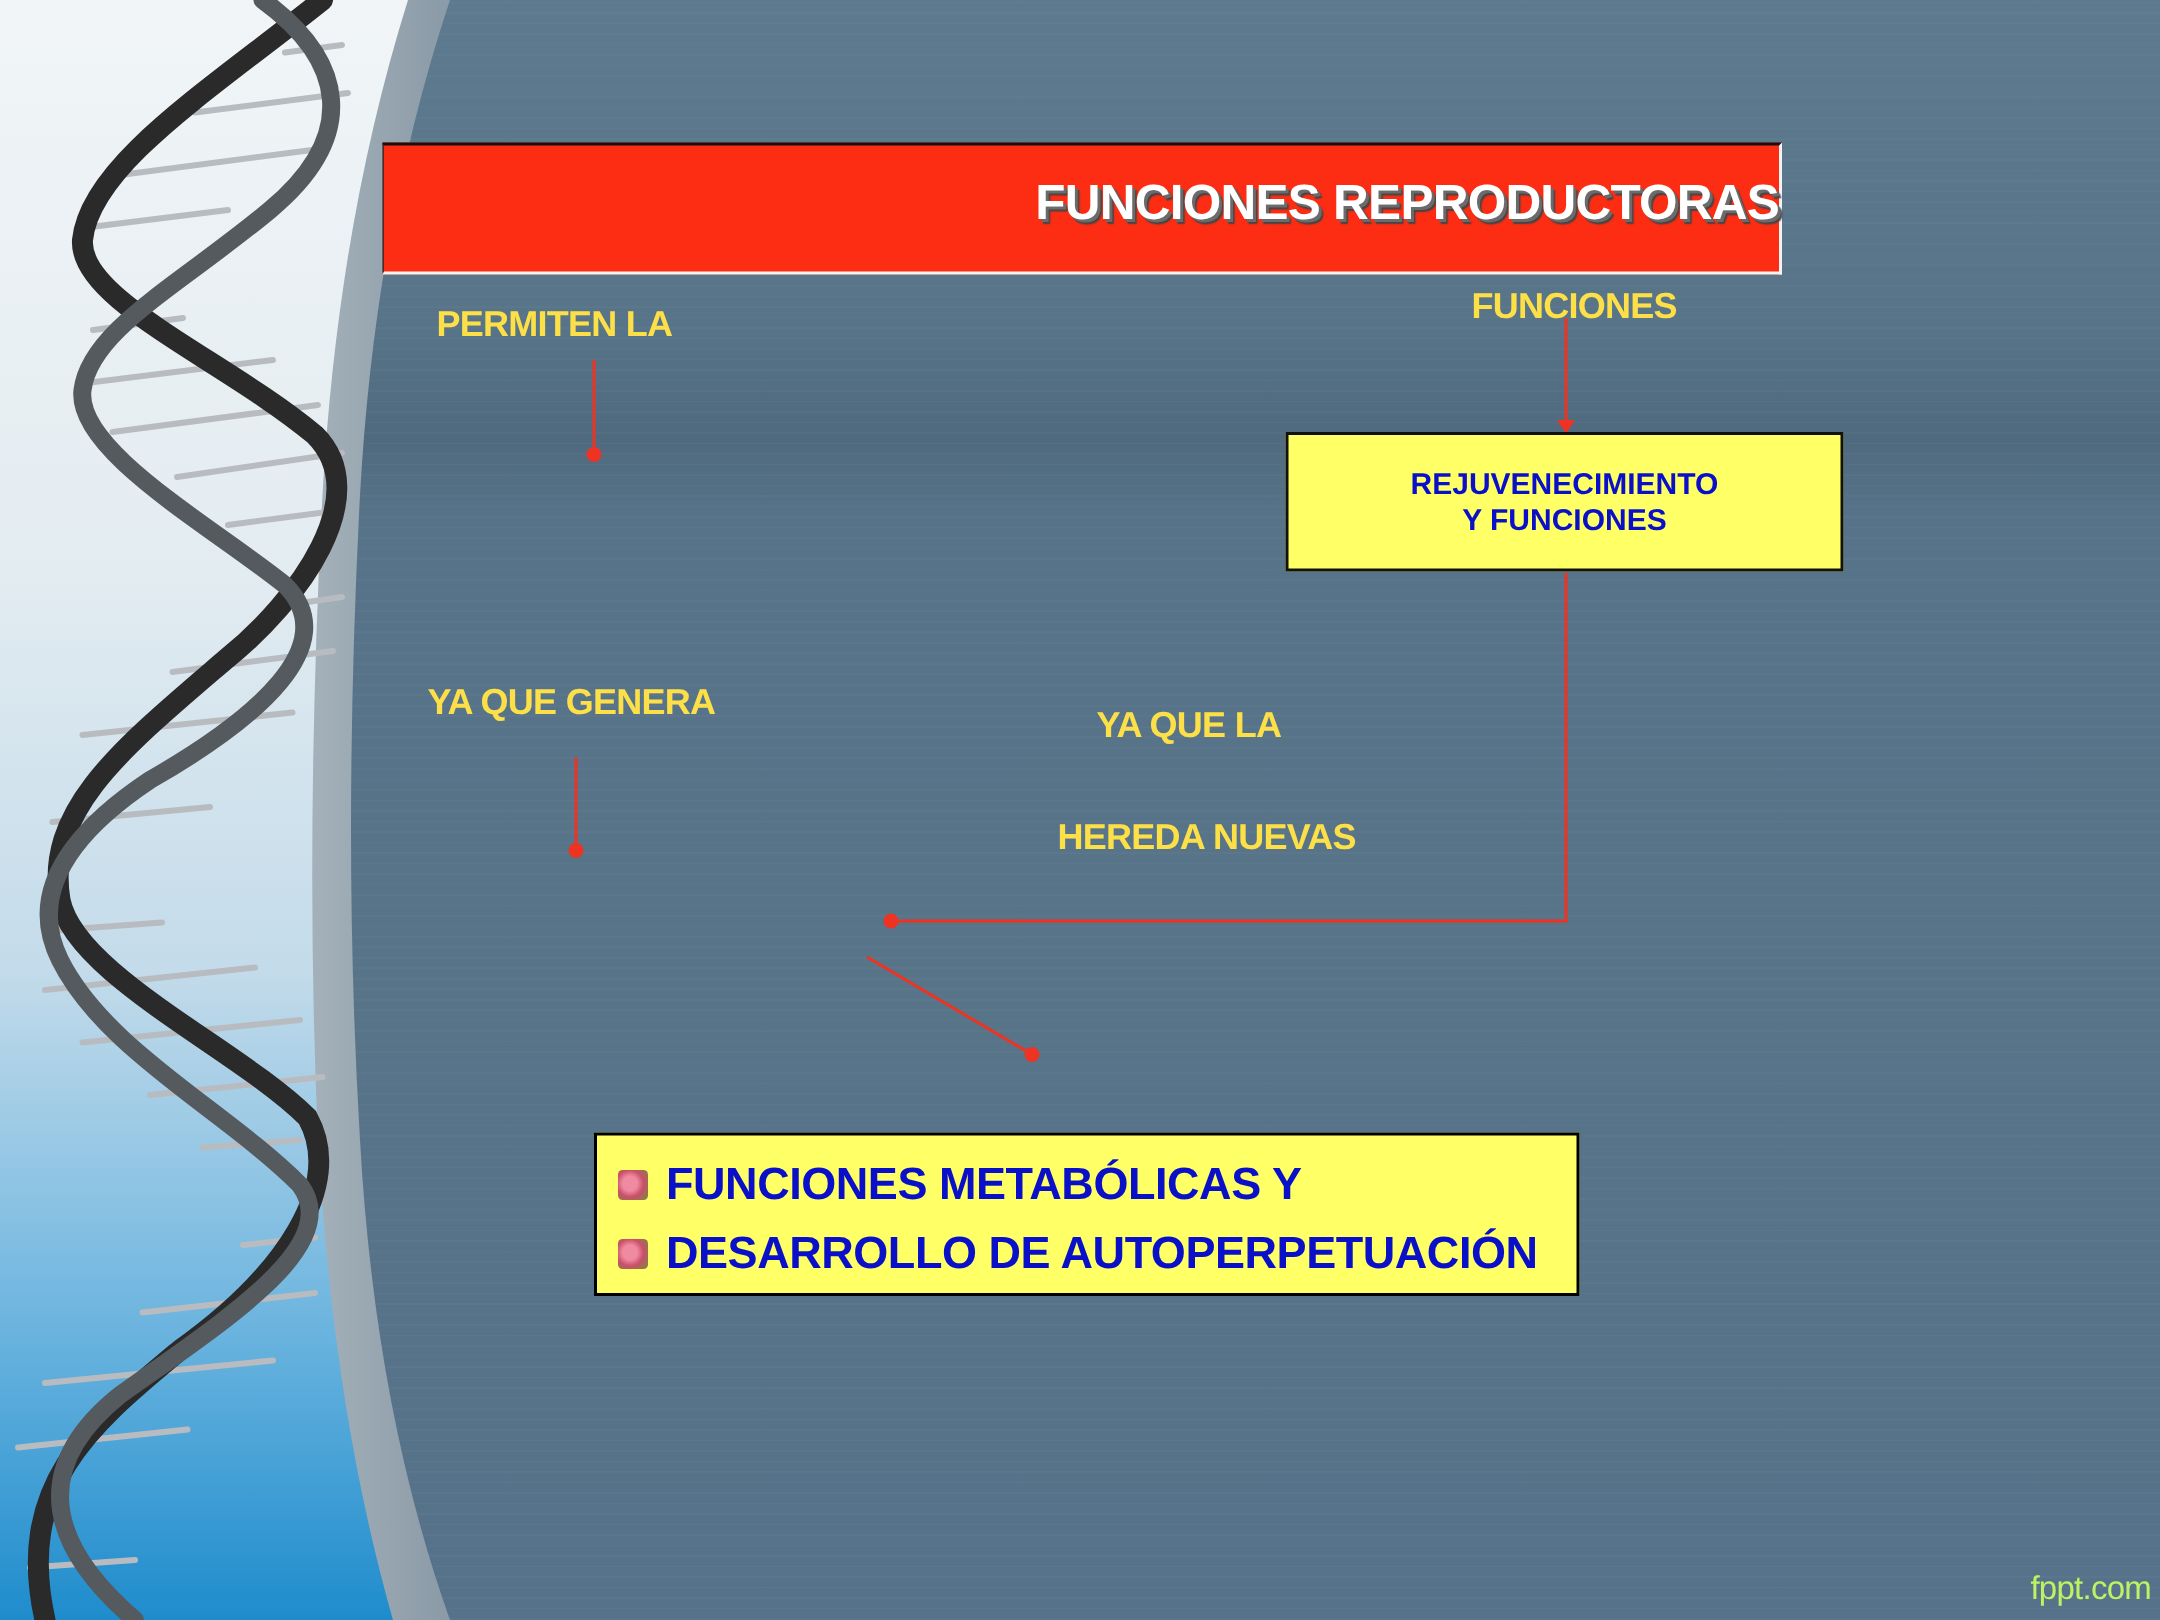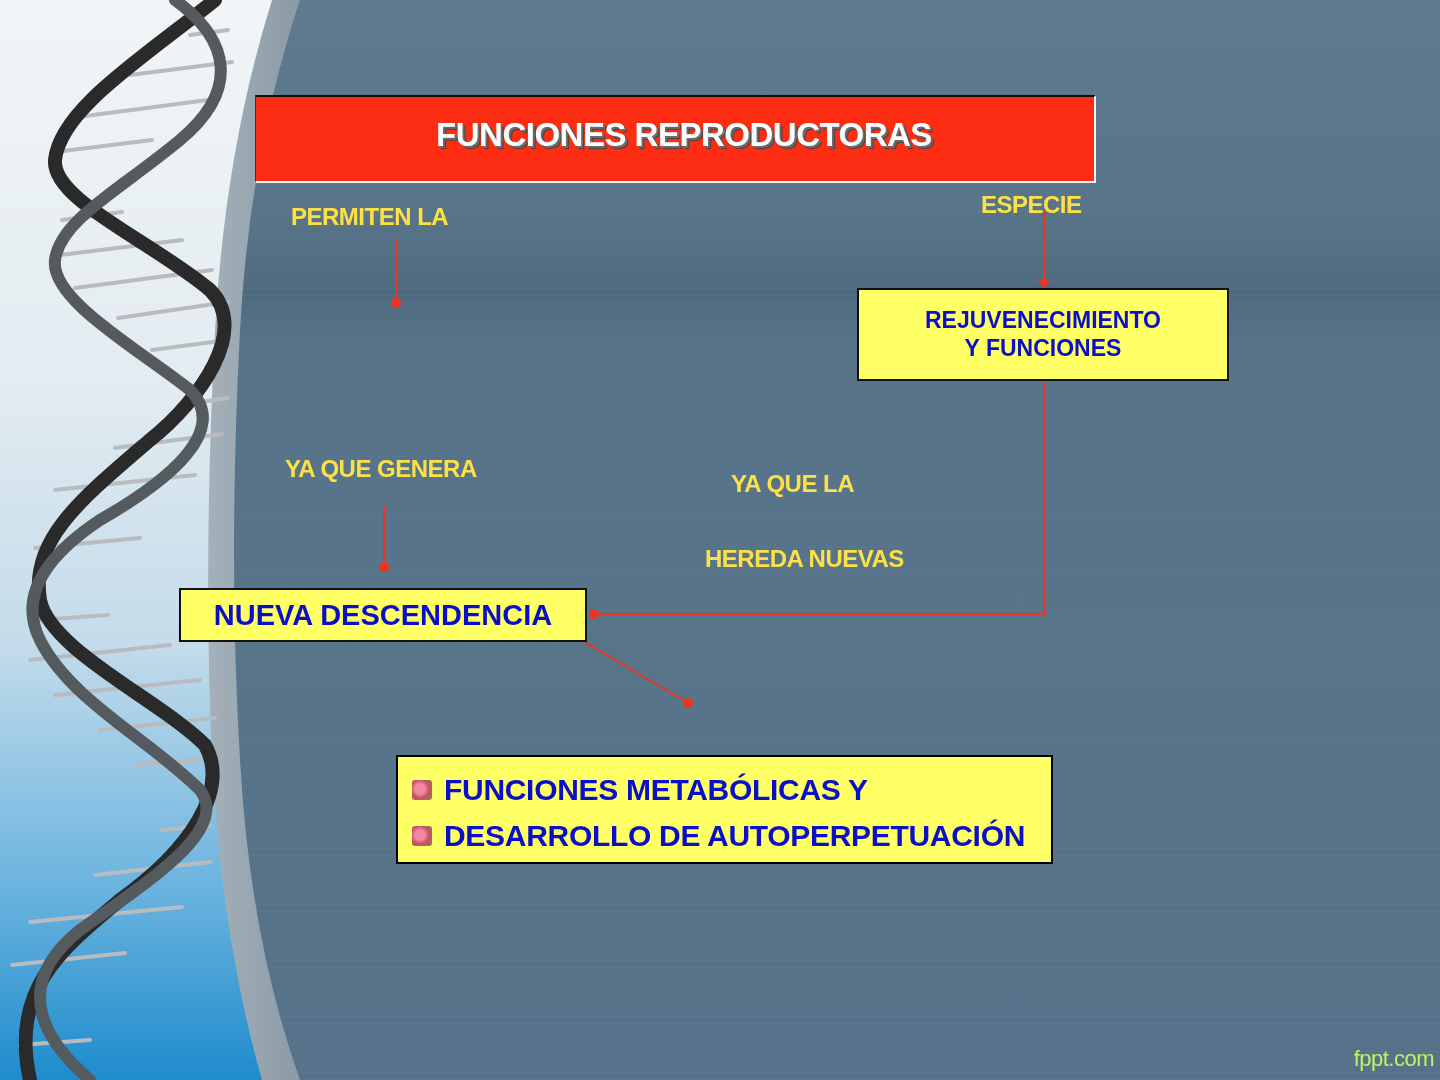--- a/index.html
+++ b/index.html
@@ -11,28 +11,28 @@
     .slide { position: absolute; left: 0; top: 0; width: 1440px; height: 1080px; overflow: hidden; }
     .main-bg {
       position: absolute; left: 0; top: 0; width: 1440px; height: 1080px;
       background:
         repeating-linear-gradient(0deg, rgba(255,255,255,0.025) 0 1px, rgba(0,0,0,0) 1px 7px),
         linear-gradient(180deg, #5d7a8e 0%, #587489 20%, #4f6a7e 27%, #577389 32%, #587489 60%, #56728a 100%);
     }
     .curve-svg { position: absolute; left: 0; top: 0; }
     .dna-svg { position: absolute; left: 0; top: 0; }
     .title-box {
-      position: absolute; left: 255px; top: 95px; width: 841px; height: 88px;
+      position: absolute; left: 255px; top: 95px; width: 933px; height: 88px;
       background: #fd2d13;
       border-top: 2px solid #111;
       border-left: 1px solid #333;
       border-right: 2px solid #f4f4f4;
       border-bottom: 2px solid #f4f4f4;
       box-sizing: border-box;
-      display: flex; align-items: center; justify-content: center;
+      display: flex; align-items: center; justify-content: flex-end;
       padding-bottom: 8px;
       padding-left: 18px;
     }
     .title-text {
       color: #ffffff; font-weight: bold; font-size: 33px; letter-spacing: -0.5px;
       text-shadow: 2px 2px 0 #6b6b6b, 3px 3px 1px #444;
     }
     .ybox {
       position: absolute; background: #ffff66; border: 2px solid #111;
       box-sizing: border-box; color: #0a10c8; font-weight: bold;
@@ -114,21 +114,21 @@
       <path d="M215,0 C140,60 60,110 55,160 C52,200 150,240 210,290 C250,330 200,400 150,440 C80,500 30,540 40,600 C50,650 160,700 205,745 C230,790 190,850 120,900 C60,950 10,990 30,1080" stroke="#2a2a2a" stroke-width="14"></path>
       <path d="M175,0 C230,40 240,90 180,140 C120,190 60,220 55,260 C50,300 140,350 190,390 C230,430 170,480 100,520 C40,560 20,600 40,640 C70,700 150,740 200,790 C230,830 150,880 80,930 C30,970 20,1020 90,1080" stroke="#555a5e" stroke-width="12"></path>
     </g>
   </svg>
 
   <div class="title-box">
     <span class="title-text">FUNCIONES REPRODUCTORAS</span>
   </div>
 
   <div class="label-red" style="left:291px; top:203px;">PERMITEN LA</div>
-  <div class="label-red" style="left:981px; top:191px;">ESPECIE</div>
+  <div class="label-red" style="left:981px; top:191px;">FUNCIONES</div>
   <div class="label-red" style="left:285px; top:455px;">YA QUE GENERA</div>
   <div class="label-red" style="left:731px; top:470px;">YA QUE LA</div>
   <div class="label-red" style="left:705px; top:545px;">HEREDA NUEVAS</div>
 
   <svg style="position:absolute; left:0; top:0;" width="1440" height="1080">
     <g stroke="#ee3322" stroke-width="2" fill="none">
       <line x1="396" y1="240" x2="396" y2="304"></line>
       <line x1="1044" y1="212" x2="1044" y2="282"></line>
       <line x1="384" y1="505" x2="384" y2="566"></line>
       <polyline points="1044,382 1044,614 594,614"></polyline>
@@ -137,28 +137,25 @@
     <g fill="#ee3322">
       <circle cx="396" cy="303" r="5"></circle>
       <polygon points="1038,280 1050,280 1044,289"></polygon>
       <circle cx="384" cy="567" r="5"></circle>
       <circle cx="594" cy="614" r="5"></circle>
       <circle cx="688" cy="703" r="5"></circle>
     </g>
   </svg>
 
 
-  <div class="ybox" style="left:857px; top:288px; width:372px; height:93px; font-size:23px;">
+  <div class="ybox" style="left:857px; top:288px; width:372px; height:93px; font-size:20px;">
     <span>REJUVENECIMIENTO</span>
     <span>Y FUNCIONES</span>
   </div>
 
-  <div class="ybox" style="left:179px; top:588px; width:408px; height:54px; font-size:29px;">
-    <span>NUEVA DESCENDENCIA</span>
-  </div>
 
   <div class="bullets-box">
     <div class="bullet-row">
       <span class="bullet-icon"></span>
       <span class="bullet-text">FUNCIONES METABÓLICAS Y</span>
     </div>
     <div class="bullet-row">
       <span class="bullet-icon"></span>
       <span class="bullet-text">DESARROLLO DE AUTOPERPETUACIÓN</span>
     </div>

